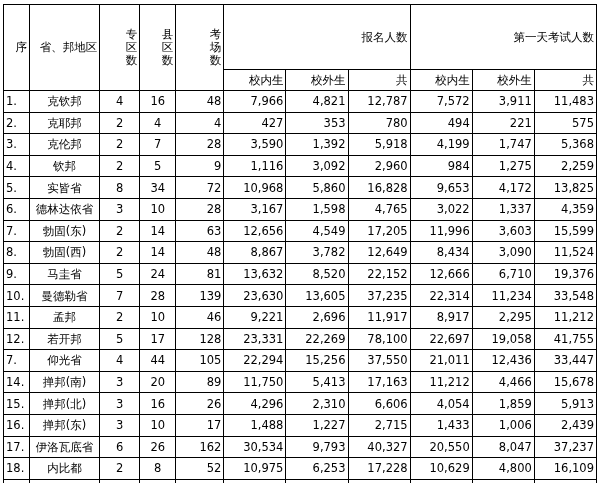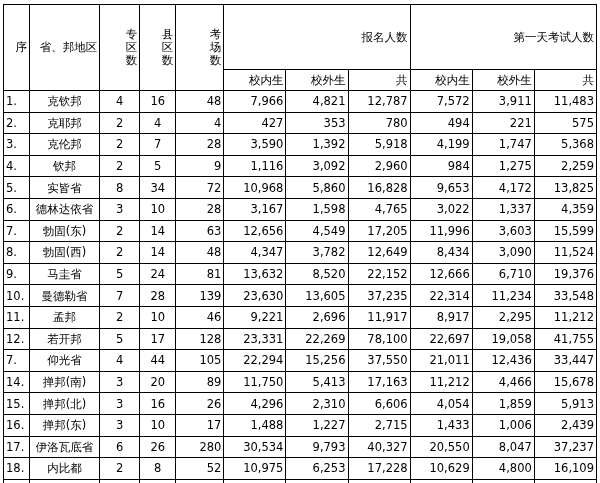--- a/index.html
+++ b/index.html
@@ -212,21 +212,21 @@
           <td class="c-num">11,996</td>
           <td class="c-num">3,603</td>
           <td class="c-num">15,599</td>
         </tr>
         <tr>
           <td class="c-seq">8.</td>
           <td class="c-state">勃固(西)</td>
           <td class="c-ctr">2</td>
           <td class="c-ctr">14</td>
           <td class="c-num">48</td>
-          <td class="c-num">4,347</td>
+          <td class="c-num">8,867</td>
           <td class="c-num">3,782</td>
           <td class="c-num">12,649</td>
           <td class="c-num">8,434</td>
           <td class="c-num">3,090</td>
           <td class="c-num">11,524</td>
         </tr>
         <tr>
           <td class="c-seq">9.</td>
           <td class="c-state">马圭省</td>
           <td class="c-ctr">5</td>
@@ -328,21 +328,21 @@
           <td class="c-num">2,715</td>
           <td class="c-num">1,433</td>
           <td class="c-num">1,006</td>
           <td class="c-num">2,439</td>
         </tr>
         <tr>
           <td class="c-seq">17.</td>
           <td class="c-state">伊洛瓦底省</td>
           <td class="c-ctr">6</td>
           <td class="c-ctr">26</td>
-          <td class="c-num">280</td>
+          <td class="c-num">162</td>
           <td class="c-num">30,534</td>
           <td class="c-num">9,793</td>
           <td class="c-num">40,327</td>
           <td class="c-num">20,550</td>
           <td class="c-num">8,047</td>
           <td class="c-num">37,237</td>
         </tr>
         <tr>
           <td class="c-seq">18.</td>
           <td class="c-state">内比都</td>

